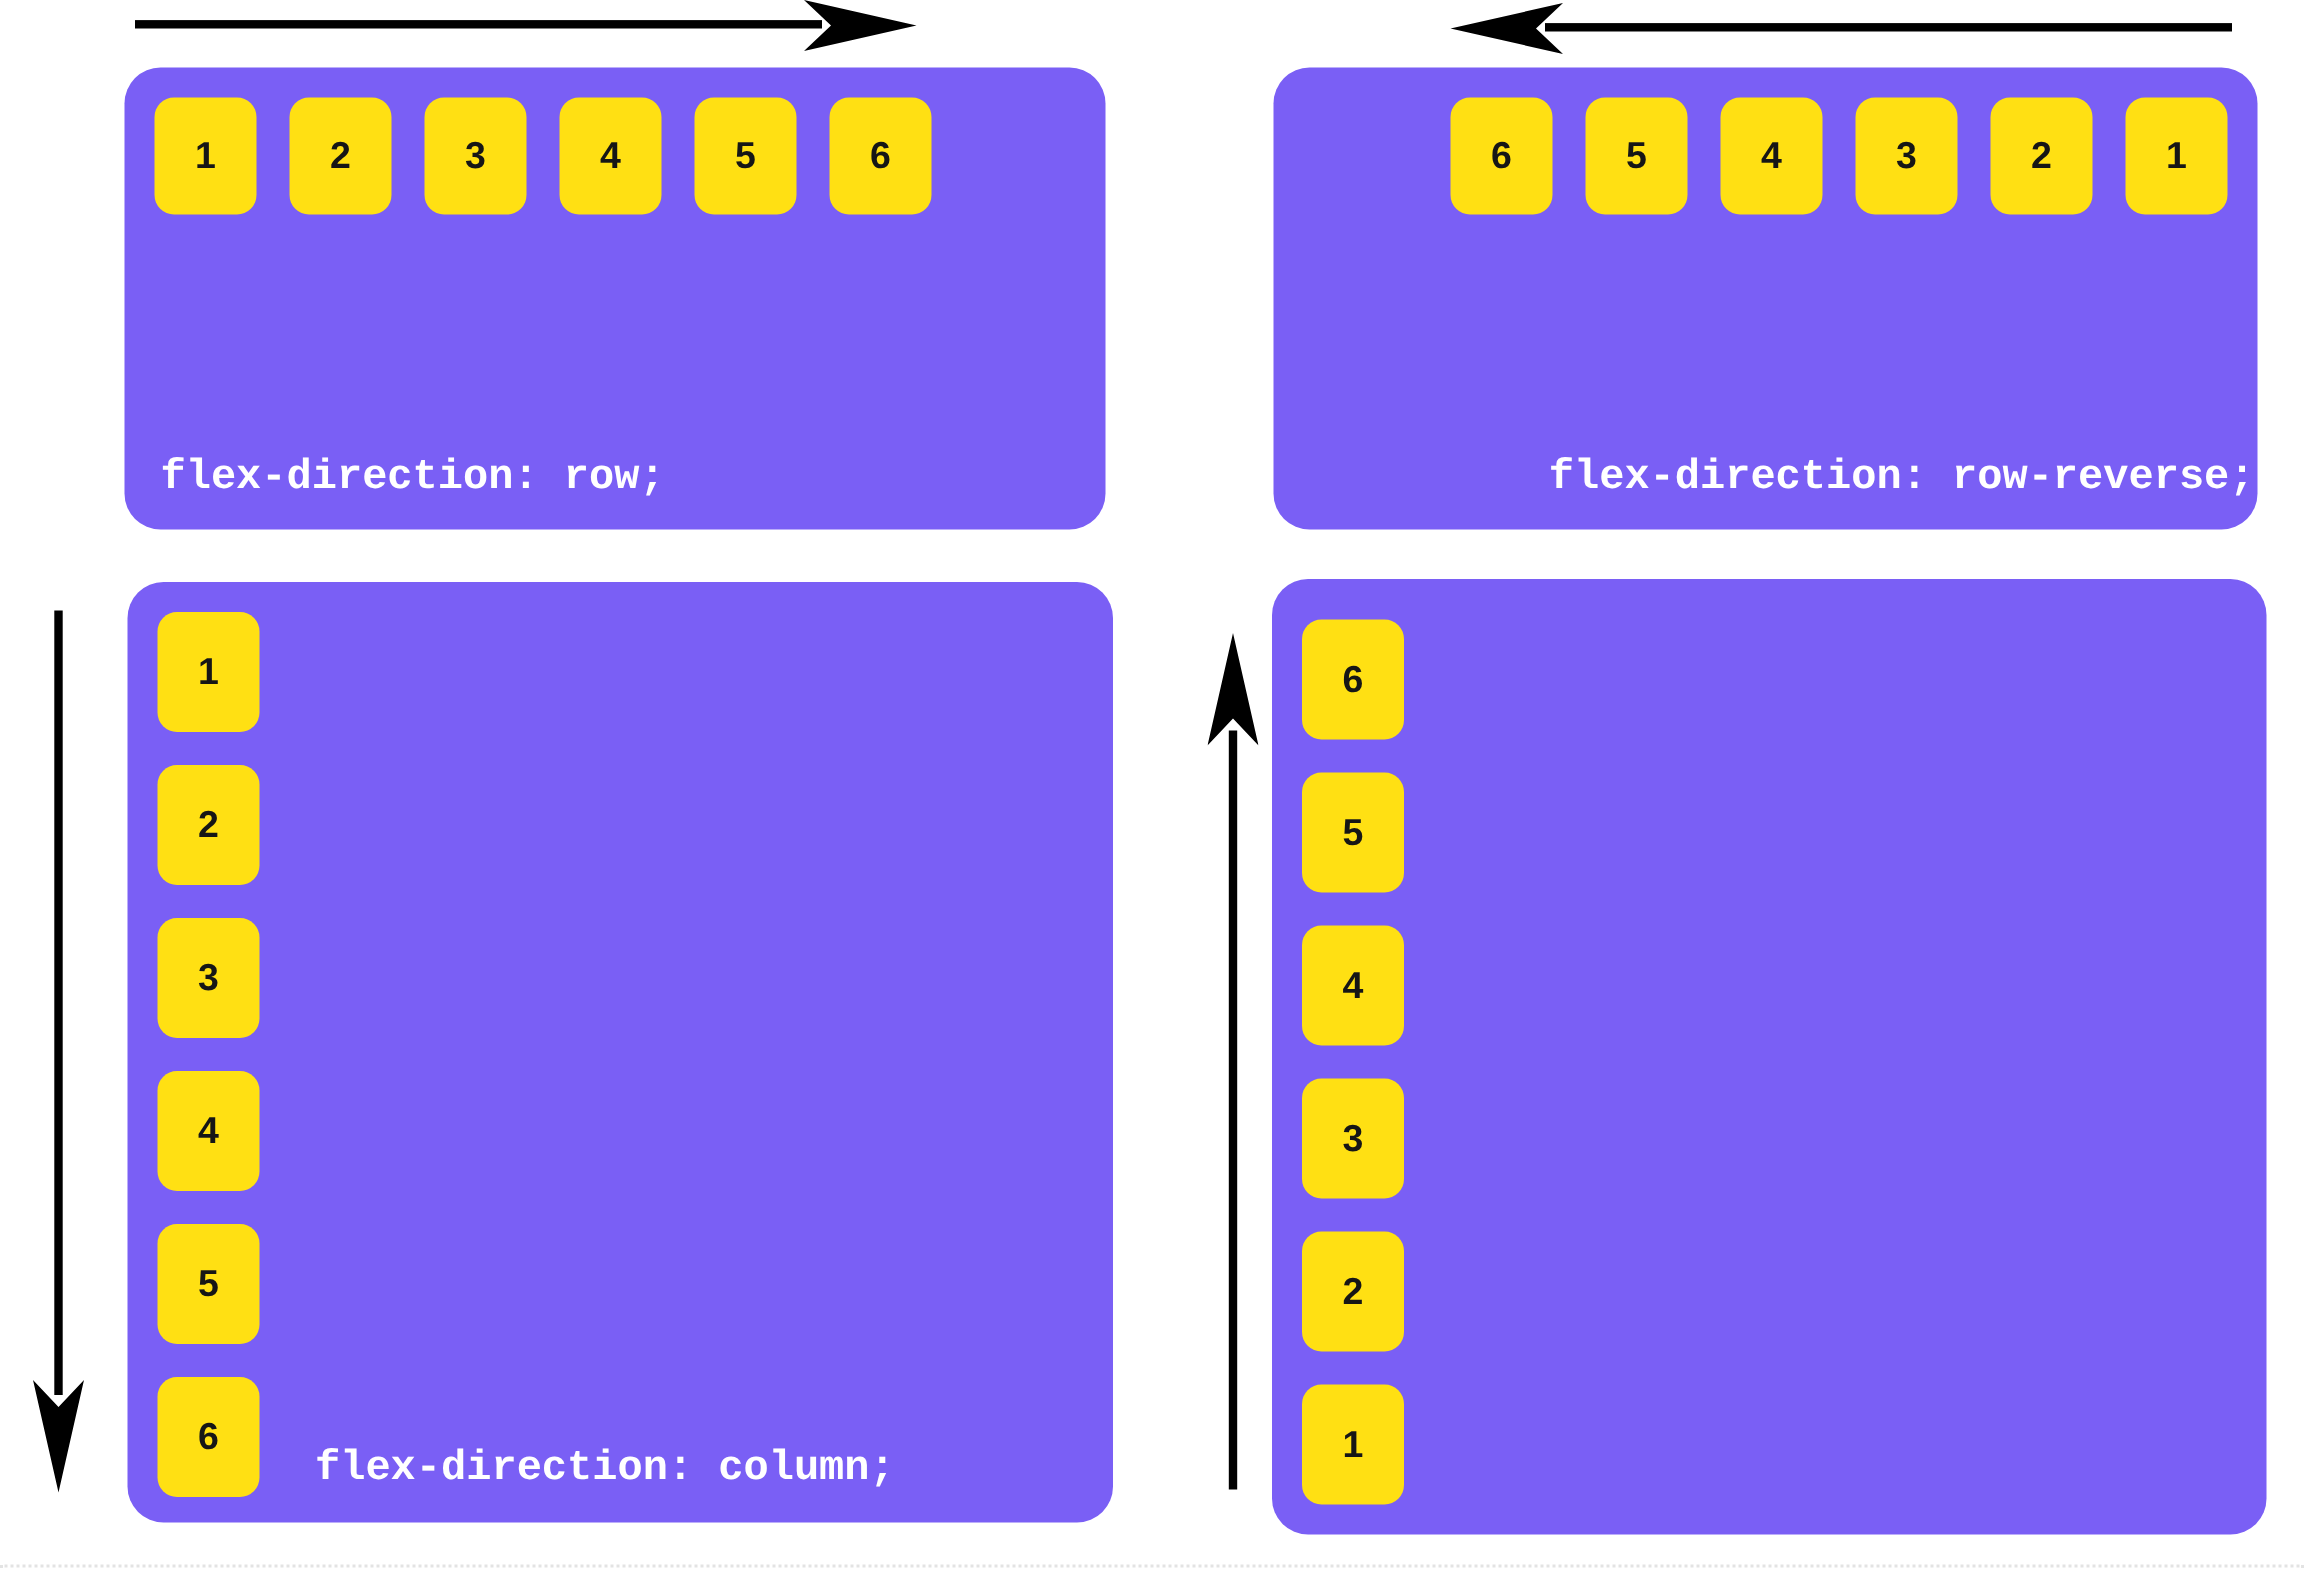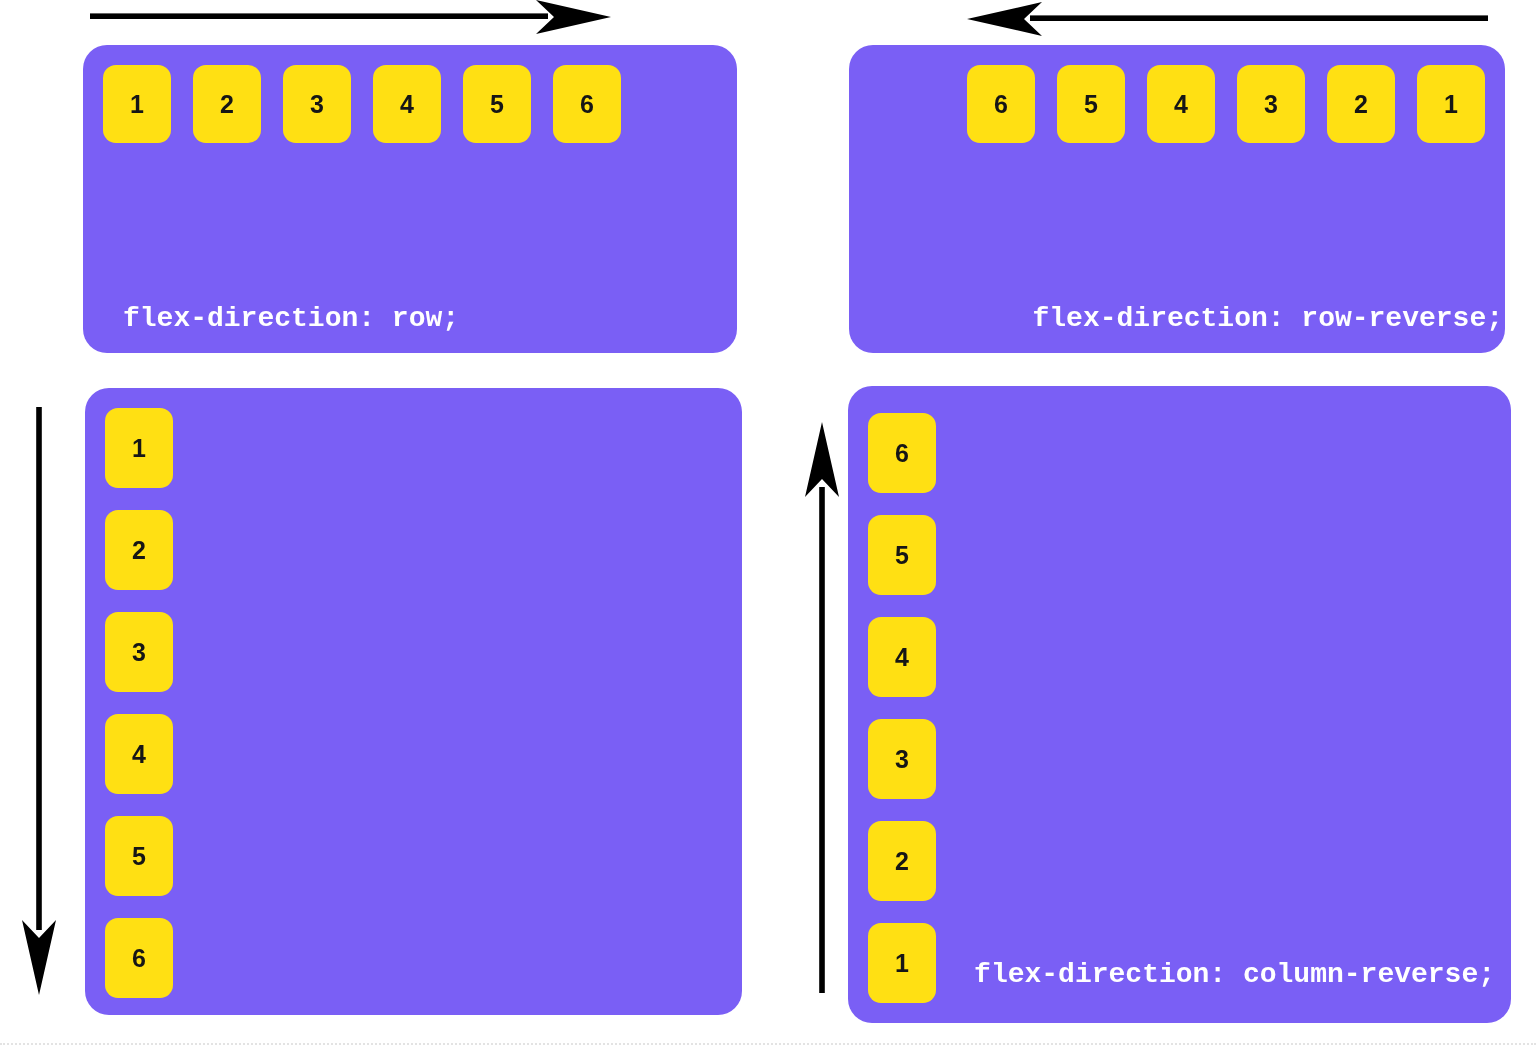--- a/index.html
+++ b/index.html
@@ -37,21 +37,21 @@
   .panel--column .flex-box{height:80px;}
   .panel-label{
     position:absolute;
     font-family:"Liberation Mono","DejaVu Sans Mono",monospace;
     font-weight:bold;
     font-size:28px;
     color:var(--label,#ffffff);
     white-space:nowrap;
   }
   #panel-row{left:83px;top:45px;width:654px;height:308px;}
-  #panel-row .panel-label{left:40px;bottom:19px;margin-top:38px;}
+  #panel-row .panel-label{left:24px;bottom:19px;margin-top:38px;}
   #panel-row-reverse{left:849px;top:45px;width:656px;height:308px;}
   #panel-row-reverse .panel-label{right:2px;bottom:19px;}
   #panel-column{left:85px;top:388px;width:657px;height:627px;}
   #panel-column .panel-label{left:125px;bottom:20px;}
   #panel-column-reverse{left:848px;top:386px;width:663px;height:637px;}
   #panel-column-reverse .panel-label{right:16px;bottom:33px;}
   .arrow{position:absolute;}
   #arrow-right{left:88px;top:0px;}
   #arrow-left{left:965px;top:2px;}
   #arrow-down{left:22px;top:405px;}
@@ -112,28 +112,28 @@
 
   <div id="panel-column" class="panel panel--column">
     <div class="boxes" style="flex-direction: column;">
         <div class="flex-box">1</div>
         <div class="flex-box">2</div>
         <div class="flex-box">3</div>
         <div class="flex-box">4</div>
         <div class="flex-box">5</div>
         <div class="flex-box">6</div>
       </div>
+    <span class="panel-label">flex-direction: column;</span>
   </div>
 
   <div id="panel-column-reverse" class="panel panel--column">
     <div class="boxes" style="flex-direction: column-reverse;">
         <div class="flex-box">1</div>
         <div class="flex-box">2</div>
         <div class="flex-box">3</div>
         <div class="flex-box">4</div>
         <div class="flex-box">5</div>
         <div class="flex-box">6</div>
       </div>
-    <span class="panel-label">flex-direction: column-reverse;</span>
   </div>
 
   <div class="bottom-rule"></div>
 </div>
 
 </body></html>

